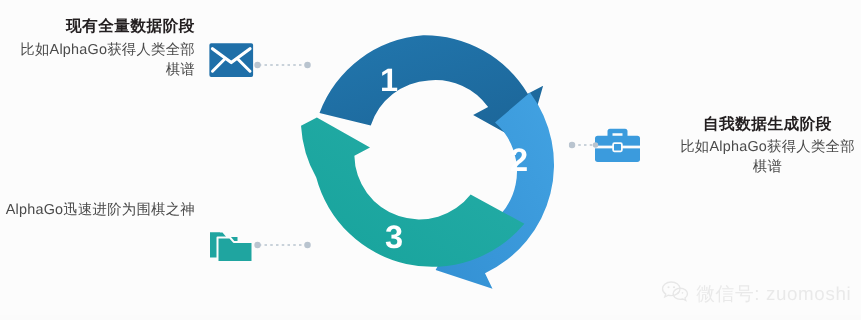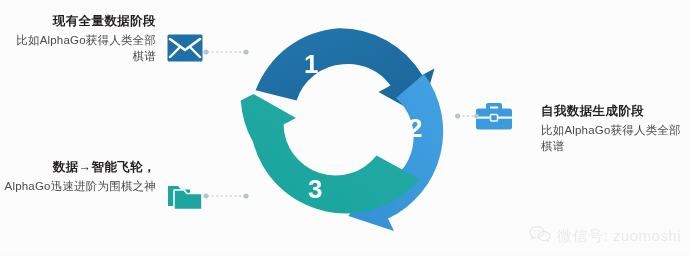--- a/index.html
+++ b/index.html
@@ -53,22 +53,21 @@
     top: 158px;
     width: 154px;
     text-align: right;
   }
   #block-stage3 .tb-body { padding-top: 2px; text-align: right; }
 
   #block-stage2 {
     left: 541px;
     top: 90px;
     width: 146px;
-    text-align: left;
-    margin-top: 12px;
+    text-align: center;
   }
   #block-stage2 .tb-body { padding-top: 2px; }
 
   
   .icon-wrap {
     position: absolute;
     line-height: 0;
   }
   #icon-envelope { left: 167px; top: 34px; }
   #icon-folder   { left: 167px; top: 183px; }
@@ -118,21 +117,20 @@
 <body>
 
 <div id="stage">
 
   <div class="text-block" id="block-stage1">
     <div class="tb-title">现有全量数据阶段</div>
     <div class="tb-body">比如AlphaGo获得人类全部棋谱</div>
   </div>
 
   <div class="text-block" id="block-stage3">
-    <div class="tb-title">数据→智能飞轮，</div>
     <div class="tb-body">AlphaGo迅速进阶为围棋之神</div>
   </div>
 
   <div class="text-block" id="block-stage2">
     <div class="tb-title">自我数据生成阶段</div>
     <div class="tb-body">比如AlphaGo获得人类全部棋谱</div>
   </div>
 
   <div class="icon-wrap" id="icon-envelope">
     <svg width="36" height="28" viewBox="0 0 36 28" xmlns="http://www.w3.org/2000/svg">

